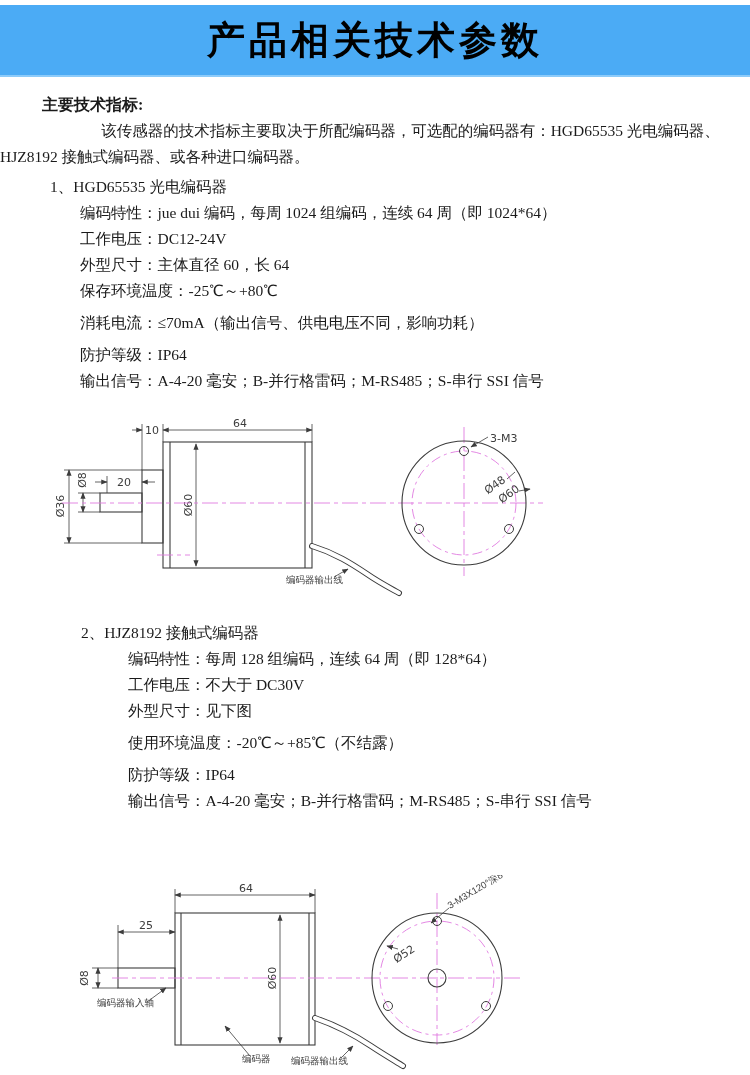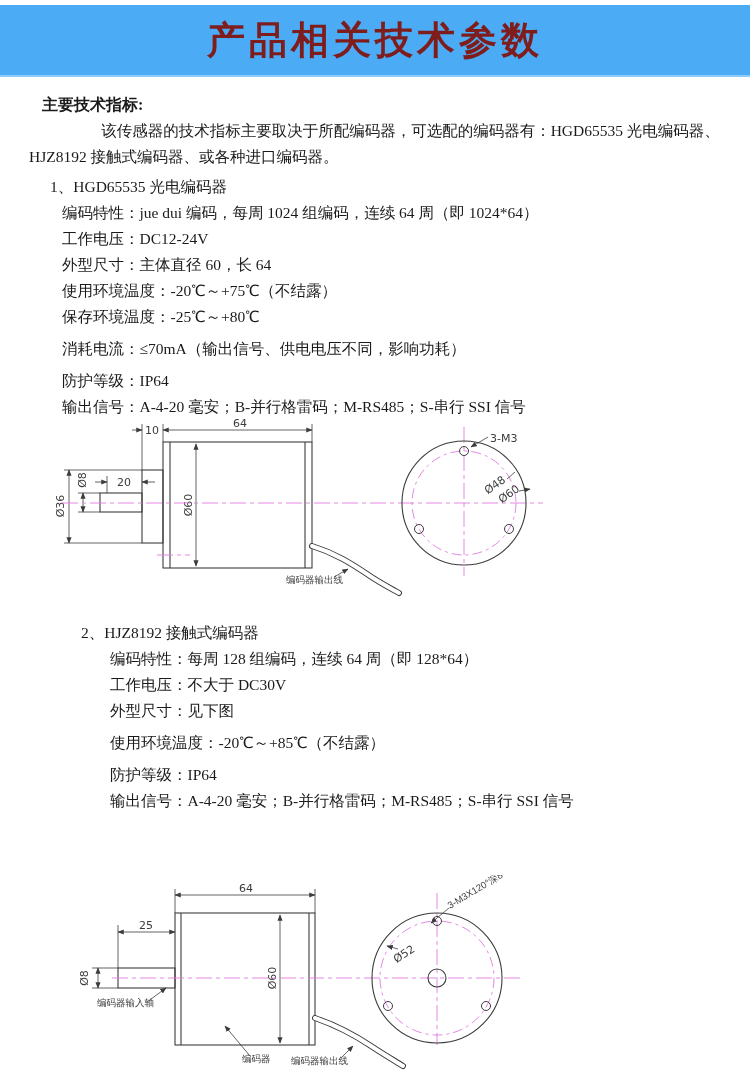--- a/index.html
+++ b/index.html
@@ -1,30 +1,30 @@
 <!DOCTYPE html>
 <html><head>
 <meta charset="utf-8">
 <style>
   html,body{margin:0;padding:0;background:#ffffff;}
   .page{position:relative;width:750px;height:1075px;background:#ffffff;overflow:hidden;
         font-family:"Liberation Serif",serif;color:#1a1a1a;}
   .banner{position:absolute;top:5px;left:0;width:750px;height:70px;background:#4babf5;
           border-bottom:2px solid #8ccbfa;display:flex;align-items:center;justify-content:center;}
   .banner-title{font-family:"Liberation Sans",sans-serif;font-weight:bold;font-size:38px;
-                color:#7f1d1d;letter-spacing:4px;}
+                color:#000000;letter-spacing:4px;}
   .tb{position:absolute;left:0;width:750px;font-size:15.5px;line-height:26px;white-space:nowrap;}
   .tb1{top:92px;}
   .tb2{top:620px;margin-left:48px;}
   .intro-heading{padding-left:42px;font-weight:bold;font-size:16px;}
   .para-1{padding-left:71px;text-align:center;}
-  .para-2{padding-left:29px;}
+  .para-2{}
   .item-1{padding-left:50px;margin-top:4px;}
   .item-2{padding-left:33px;}
-  .spec{padding-left:62px;}
+  .spec{padding-left:80px;}
   .gap{margin-top:6px;}
   svg{position:absolute;left:0;}
   .svg1{top:418px;}
   .svg2{top:875px;}
   svg text{font-family:"DejaVu Sans",sans-serif;font-size:11px;fill:#3c3c3c;}
   svg text.cn{font-family:"Liberation Sans",sans-serif;font-size:9.5px;}
 </style>
 </head>
 <body>
 
@@ -35,21 +35,20 @@
   </div>
 
   <div class="tb tb1">
     <div class="intro-heading">主要技术指标:</div>
     <div class="para-1">该传感器的技术指标主要取决于所配编码器，可选配的编码器有：HGD65535 光电编码器、</div>
     <div class="para-2">HJZ8192 接触式编码器、或各种进口编码器。</div>
     <div class="item-1">1、HGD65535 光电编码器</div>
     <div class="spec">编码特性：jue dui 编码，每周 1024 组编码，连续 64 周（即 1024*64）</div>
     <div class="spec">工作电压：DC12-24V</div>
     <div class="spec">外型尺寸：主体直径 60，长 64</div>
-    <div class="spec">使用环境温度：-20℃～+75℃（不结露）</div>
     <div class="spec">保存环境温度：-25℃～+80℃</div>
     <div class="spec gap">消耗电流：≤70mA（输出信号、供电电压不同，影响功耗）</div>
     <div class="spec gap">防护等级：IP64</div>
     <div class="spec">输出信号：A-4-20 毫安；B-并行格雷码；M-RS485；S-串行 SSI 信号</div>
   </div>
 
   <svg class="svg1" width="750" height="205" viewBox="0 0 750 205">
     <defs>
       <marker id="ar1" viewBox="0 0 10 10" refX="9" refY="5" markerWidth="8" markerHeight="8" orient="auto-start-reverse">
         <path d="M0,1 L10,5 L0,9 z" fill="#3c3c3c"></path>

